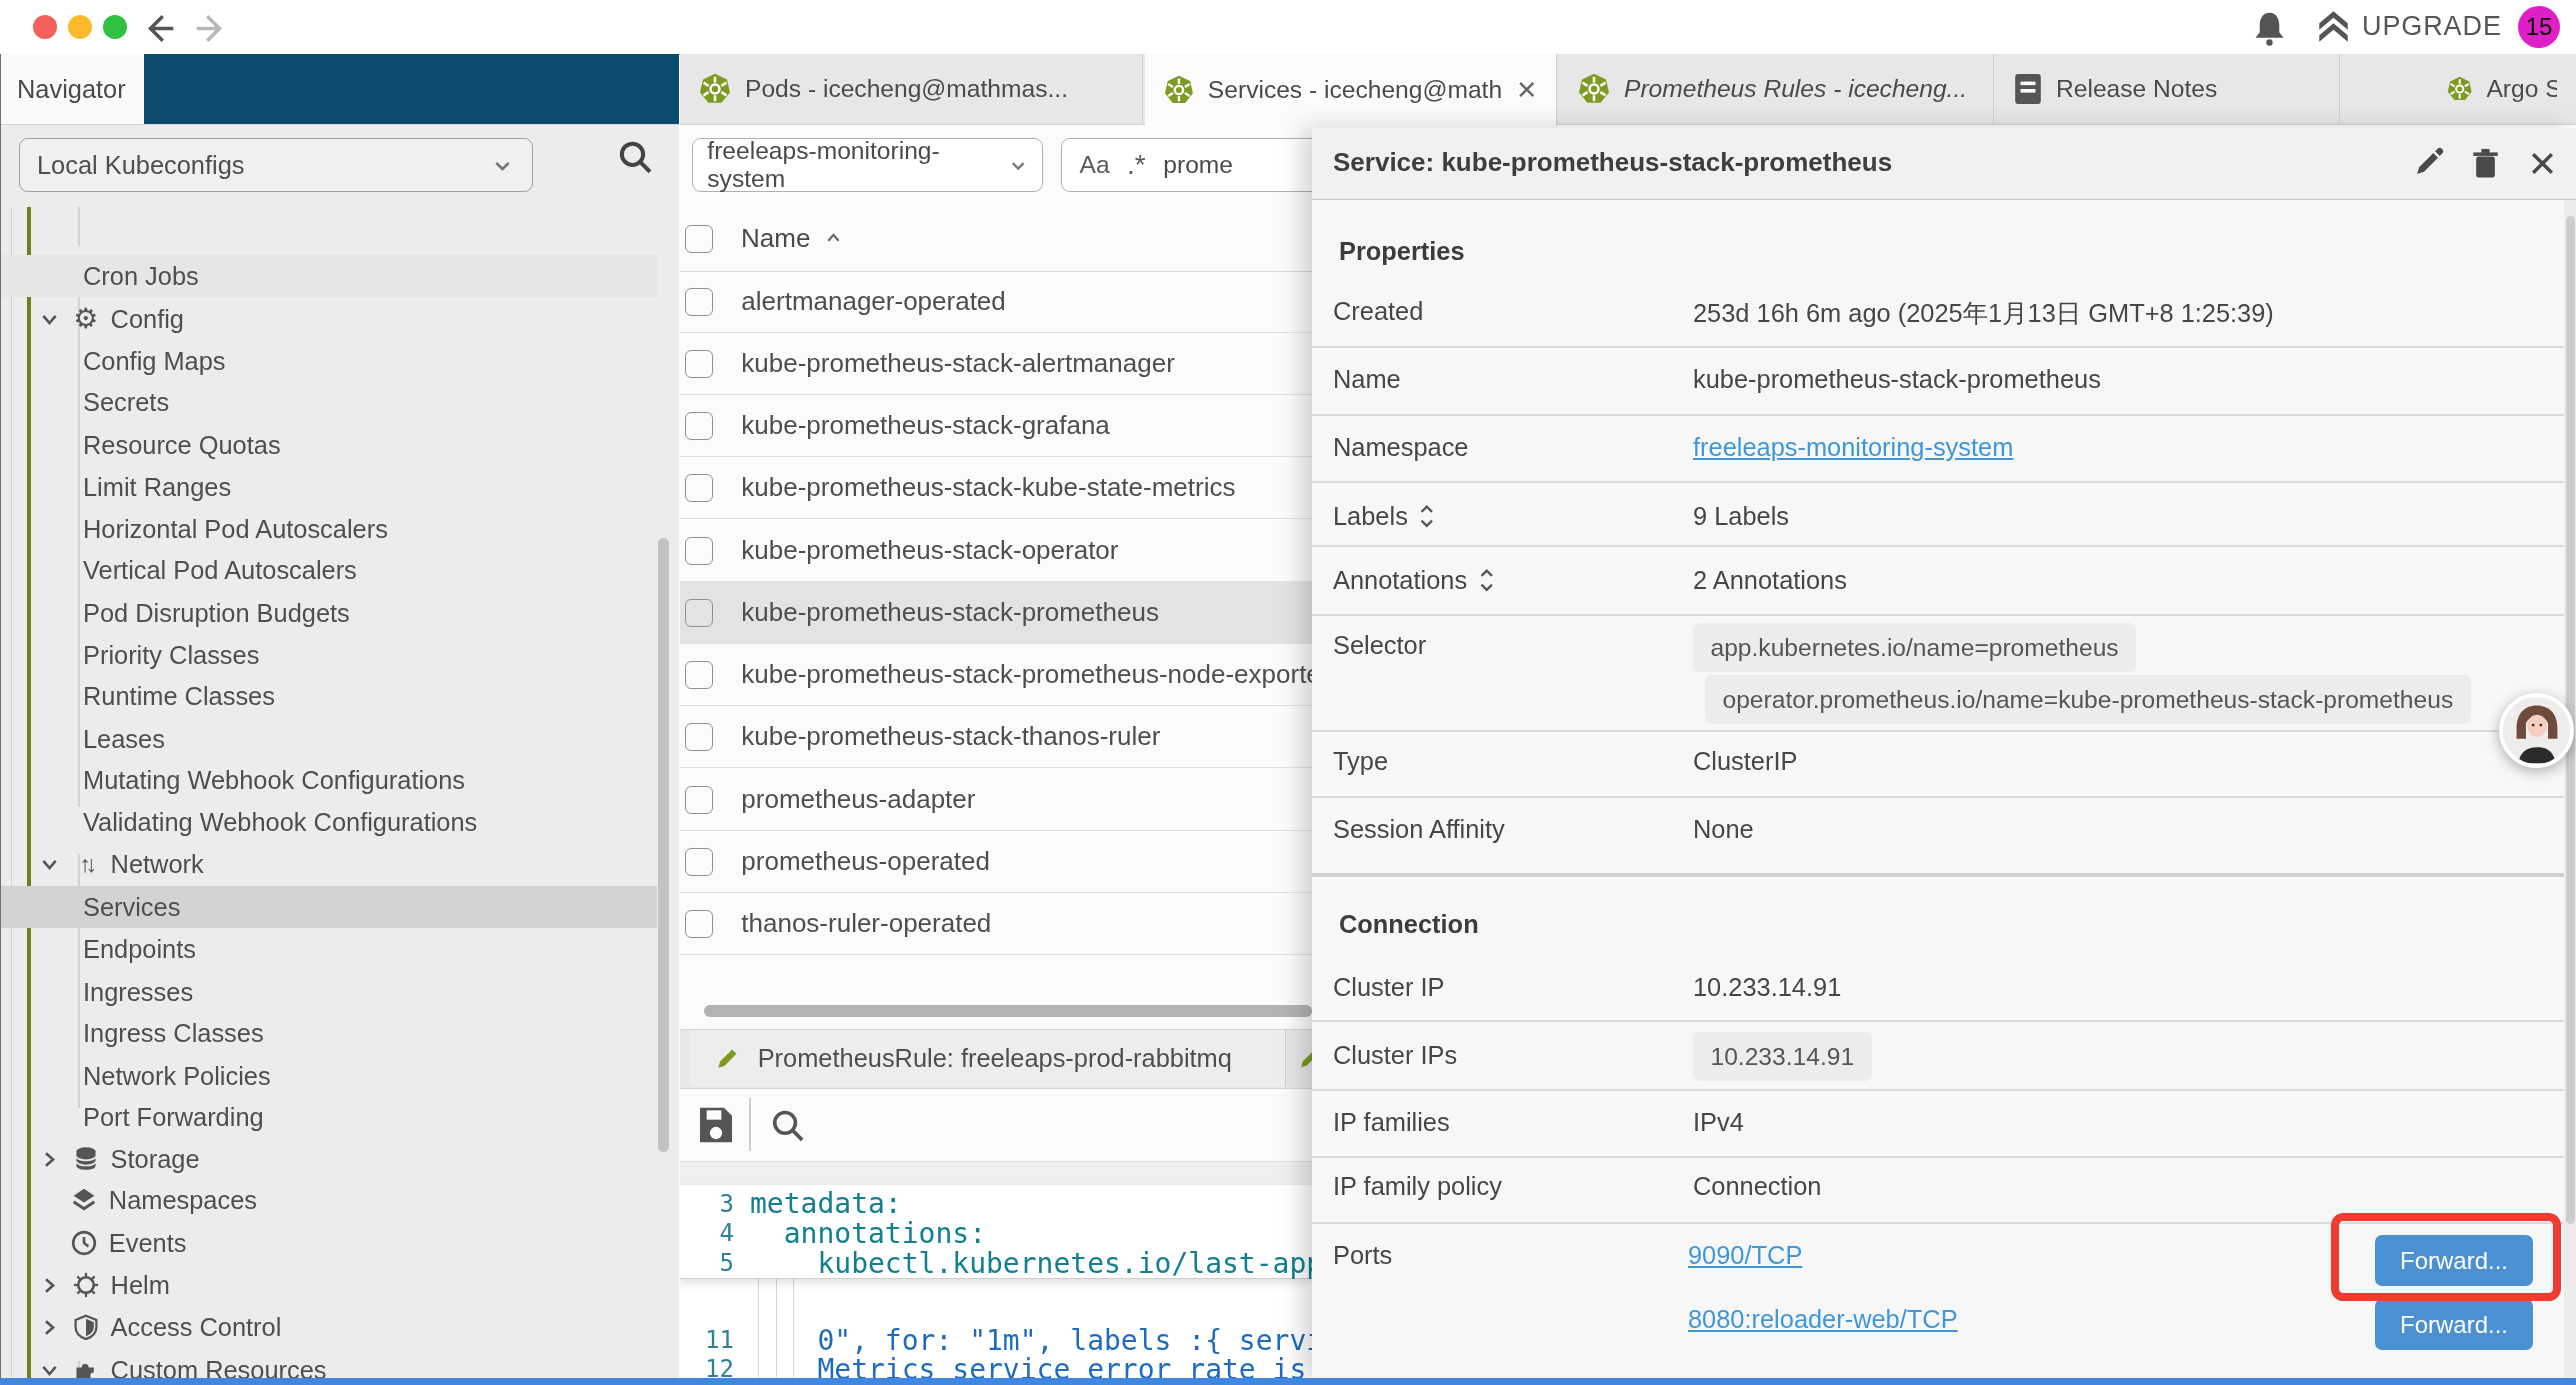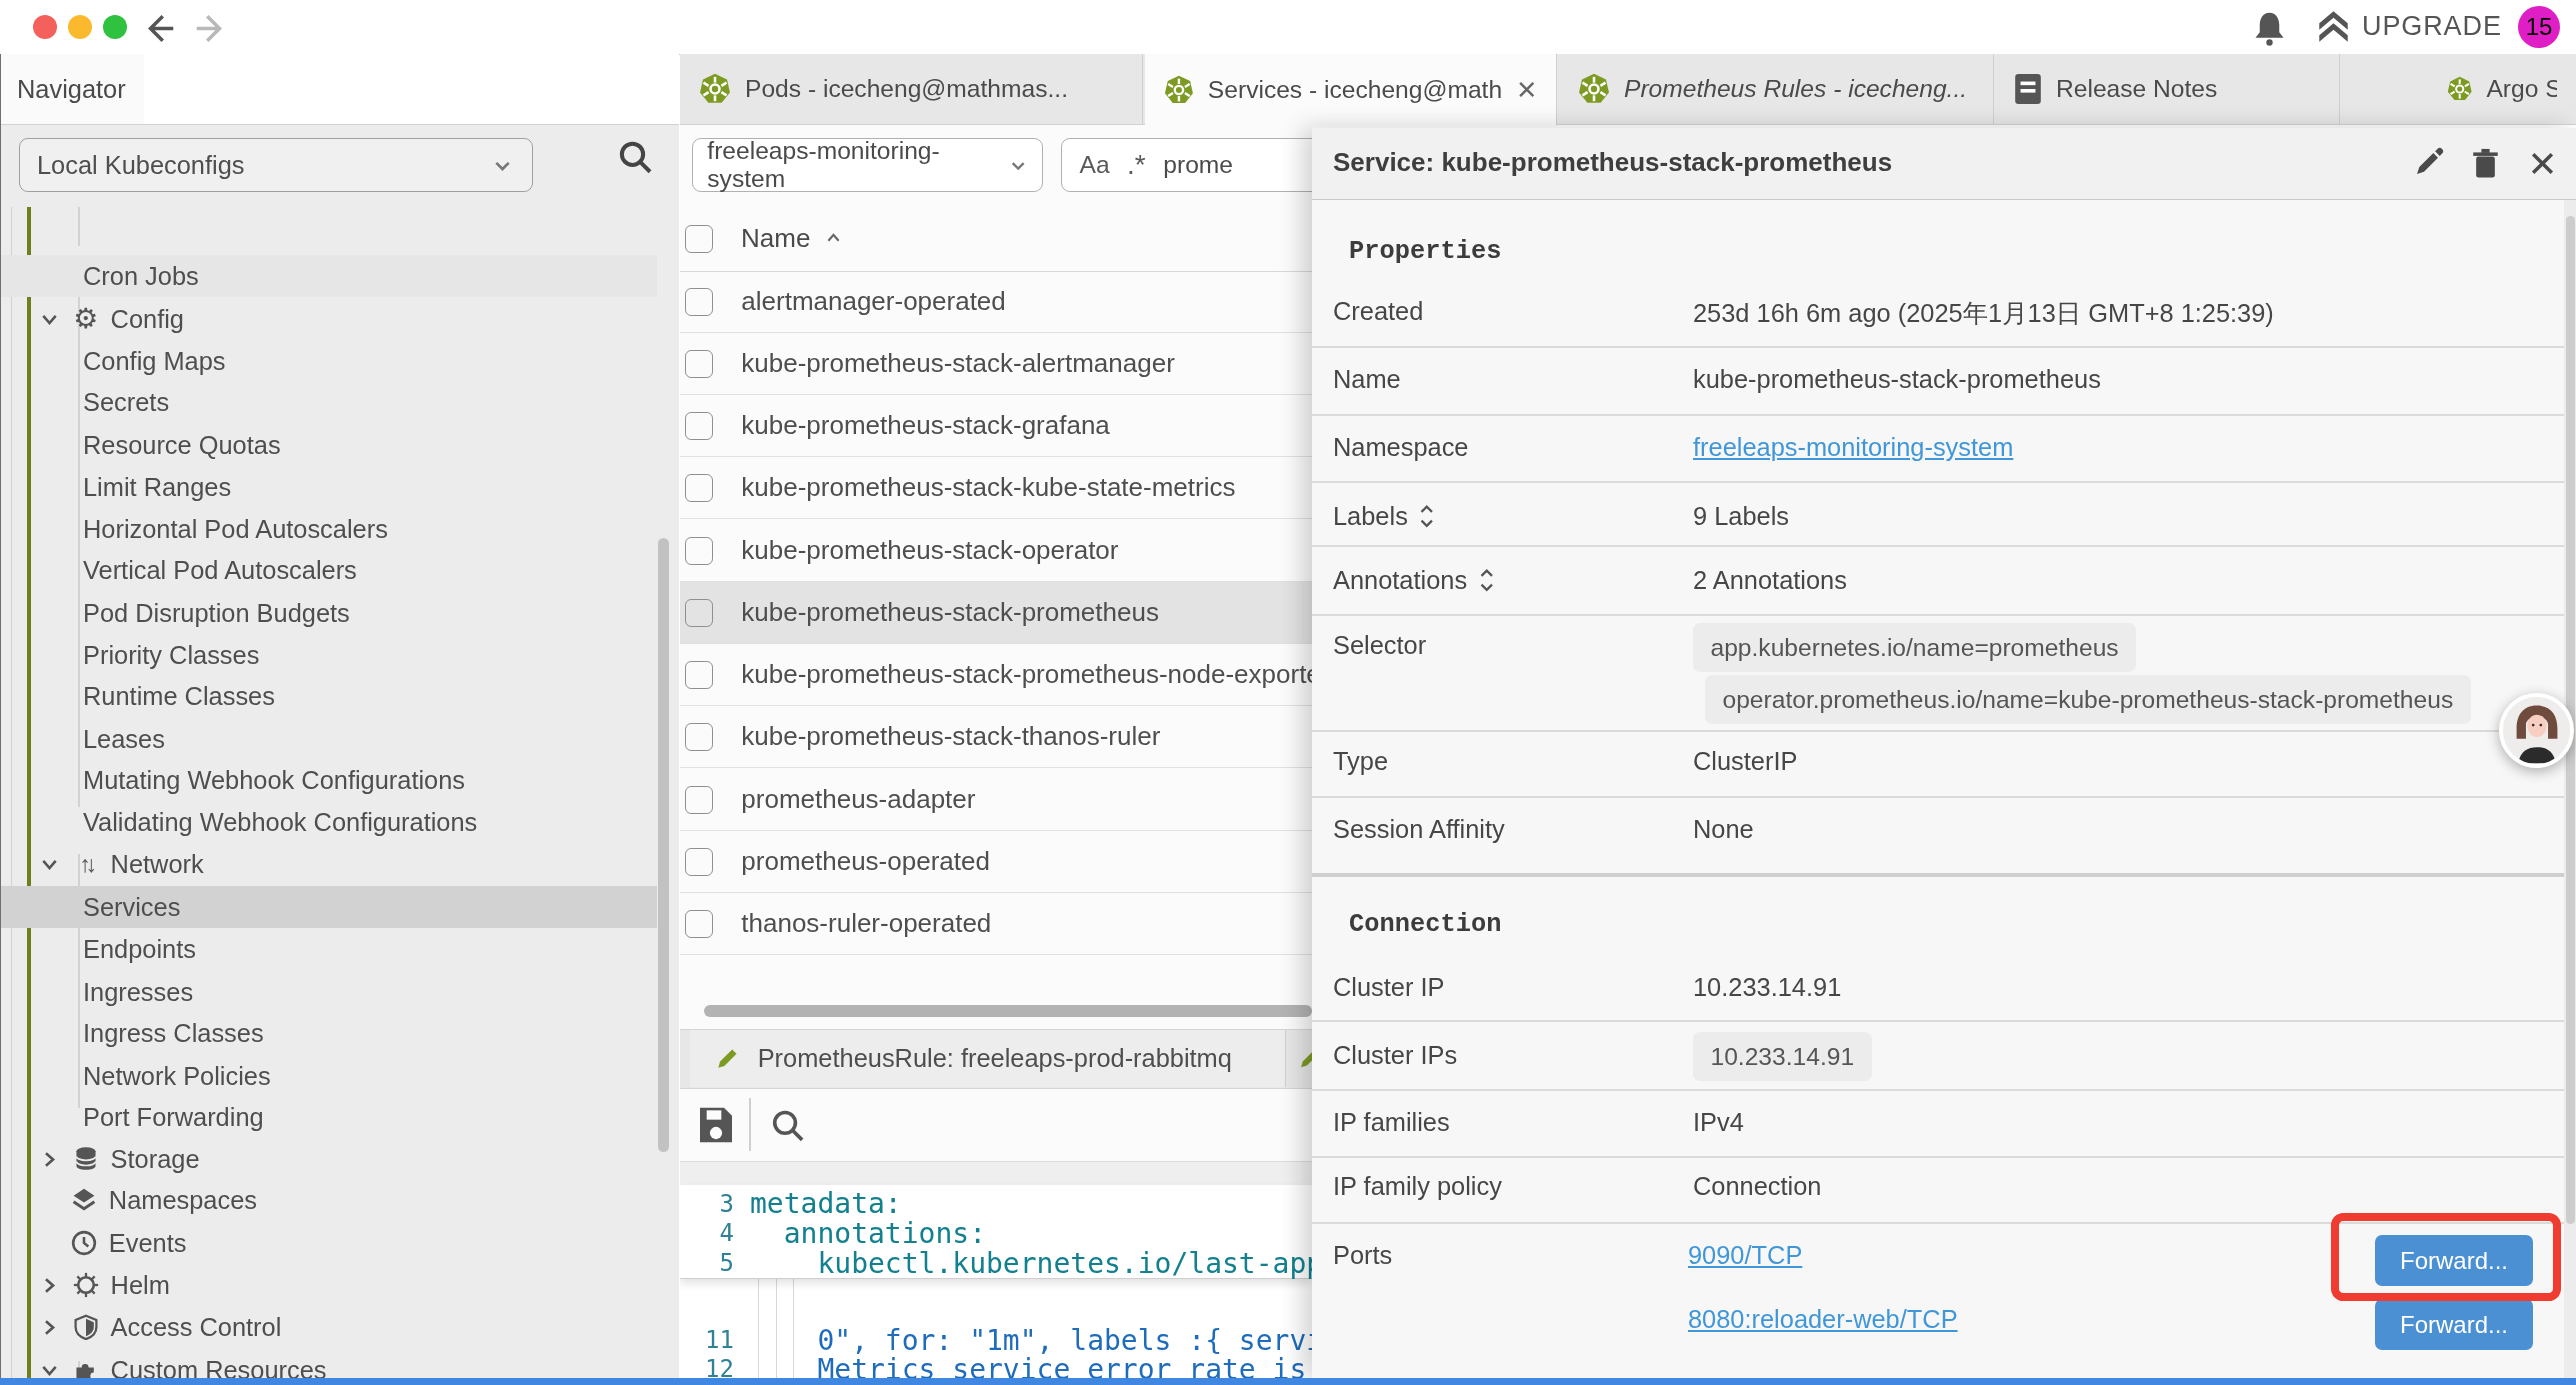--- a/index.html
+++ b/index.html
@@ -13,21 +13,21 @@
   .tl{position:absolute;top:15px;width:24px;height:24px;border-radius:50%;}
   #nav-back{position:absolute;left:140px;top:10.5px;}
   #nav-fwd{position:absolute;left:195px;top:10.5px;}
   #bell{position:absolute;left:2250px;top:8.8px;}
   #upgrade{position:absolute;left:2316px;top:7px;display:flex;align-items:center;gap:11px;cursor:pointer;}
   #upgrade span{font-size:27px;color:#555;letter-spacing:0.9px;}
   #badge{position:absolute;left:2518px;top:6.1px;width:42px;height:42px;border-radius:50%;background:#df1ec6;color:#000000;font-size:24px;display:flex;align-items:center;justify-content:center;}
 
   
   #navigator{left:0;top:54px;width:678px;height:1324px;background:#ececec;border-left:1.8px solid #6f6f6f;overflow:hidden;}
-  #nav-tabbar{position:absolute;left:0;top:0;width:678px;height:70px;background:#ffffff;border-bottom:1.8px solid #d2d2d2;}
+  #nav-tabbar{position:absolute;left:0;top:0;width:678px;height:70px;background:#0c4a6e;border-bottom:1.8px solid #d2d2d2;}
   #nav-tab{position:absolute;left:0;top:0;width:143px;height:70px;background:#fafafa;display:flex;align-items:center;padding-left:16px;font-size:25.4px;color:#4a4a4a;box-sizing:border-box;}
   #nav-searchrow{position:absolute;left:0;top:72px;width:678px;height:81px;background:#ececec;}
   #kubeconfig-select{position:absolute;left:17.5px;top:12.3px;width:514px;height:54px;border:1.8px solid #9f9f9f;border-radius:8.8px;box-sizing:border-box;display:flex;align-items:center;padding:0 17.5px;font-size:25.4px;color:#4e4e4e;background:#f0f0f0;justify-content:space-between;}
   #tree{position:absolute;left:0;top:153px;width:678px;height:1171px;}
   .guide{position:absolute;width:1.8px;background:#d2d2d2;}
   #guide-green{position:absolute;left:26px;top:0;bottom:0;width:3.5px;background:#6f7f1d;}
   .trow{position:absolute;left:0;width:656px;height:42px;display:flex;align-items:center;font-size:25.4px;color:#4e4e4e;box-sizing:border-box;}
   .trow.g{padding-left:37px;gap:8.8px;}
   .trow.t{padding-left:67px;gap:8.8px;}
   .trow.c{padding-left:82px;}
@@ -70,21 +70,21 @@
   .etext.key{color:#12808f;}
   .etext.str{color:#1e6cbb;}
   #sticky{position:absolute;left:0;top:0;width:632px;height:93px;background:#fff;border-bottom:1.8px solid #cfcfcf;box-shadow:0 5.3px 8.8px rgba(0,0,0,.12);z-index:2;}
   .eguide{position:absolute;top:93px;bottom:0;width:0.9px;background:#d8d8d8;}
 
   
   #detail{left:1312px;top:128px;width:1264px;height:1250px;background:#f7f7f7;box-shadow:-10.5px 0 23px rgba(0,0,0,.18);z-index:5;}
   #dheader{position:absolute;left:0;top:0;width:1264px;height:72px;background:#f1f1f1;border-bottom:1.8px solid #c9c9c9;box-sizing:border-box;}
   #dtitle{position:absolute;left:21px;top:19px;font-size:26px;font-weight:bold;color:#3e3e3e;white-space:nowrap;}
   .hicon{position:absolute;top:17.5px;cursor:pointer;}
-  .dheading{position:absolute;left:37px;font-size:25.4px;font-weight:bold;color:#3c3c3c;font-family:Liberation Mono, monospace;}
+  .dheading{position:absolute;left:27px;font-size:25.4px;font-weight:bold;color:#3c3c3c;}
   .dlabel{position:absolute;left:21px;font-size:25.4px;color:#464646;display:flex;align-items:center;gap:10.5px;white-space:nowrap;}
   .dvalue{position:absolute;left:381px;font-size:25.4px;color:#464646;white-space:nowrap;}
   .ddiv{position:absolute;left:0;width:1252px;height:1.8px;background:#dadada;}
   .ddiv.thick{height:3.5px;background:#cfcfcf;}
   .chip{position:absolute;background:#ececec;border-radius:7px;height:49px;display:flex;align-items:center;padding:0 17.5px;font-size:24.6px;color:#555;white-space:nowrap;}
   a.dlink{color:#3f97d9;text-decoration:underline;font-size:25.4px;white-space:nowrap;position:absolute;}
   .fwd-btn{position:absolute;left:1063px;width:158px;height:51px;background:#4a90d2;border:none;border-radius:7px;color:#fff;font-size:24px;font-family:"Liberation Sans",sans-serif;cursor:pointer;}
   #red-box{position:absolute;left:1019px;top:1085px;width:230px;height:88px;border:8px solid #f03b30;border-radius:12.3px;box-sizing:border-box;z-index:7;}
   #dscroll-track{position:absolute;left:1252px;top:72px;width:12.3px;height:1178px;background:#ececec;}
   #dscroll-thumb{position:absolute;left:1254px;top:88px;width:8.8px;height:1008px;border-radius:4.4px;background:#cdcdcd;}

